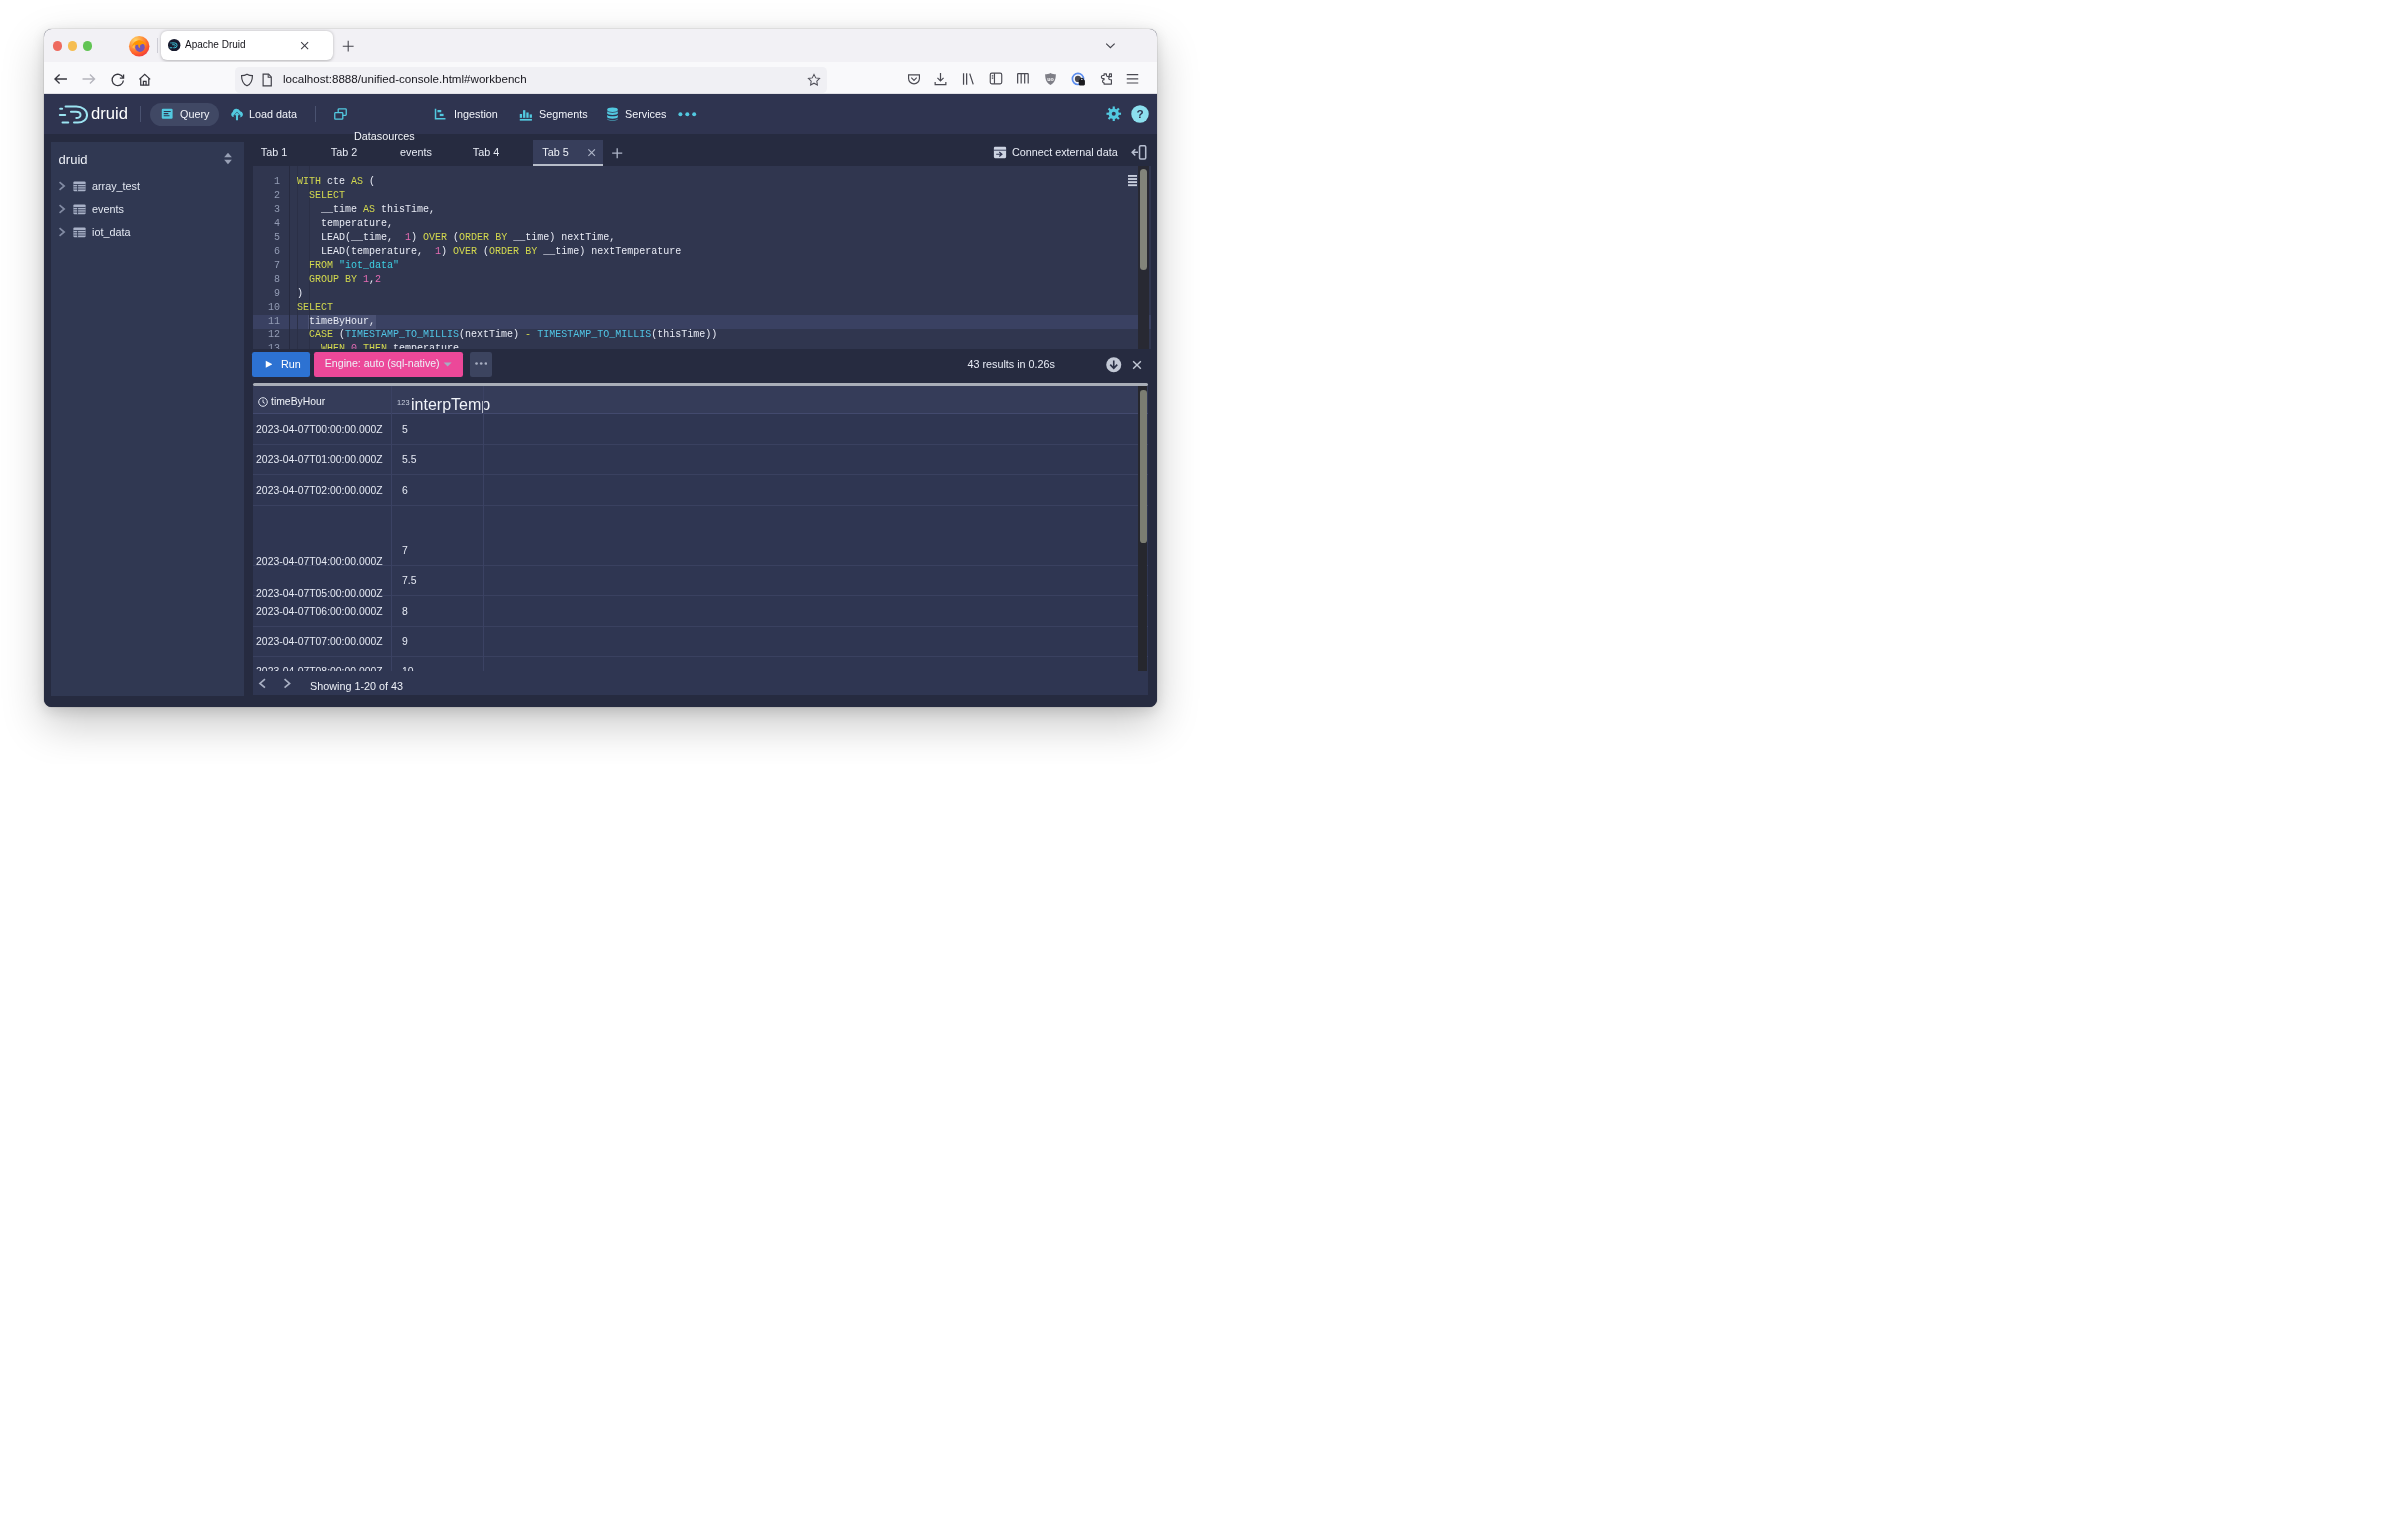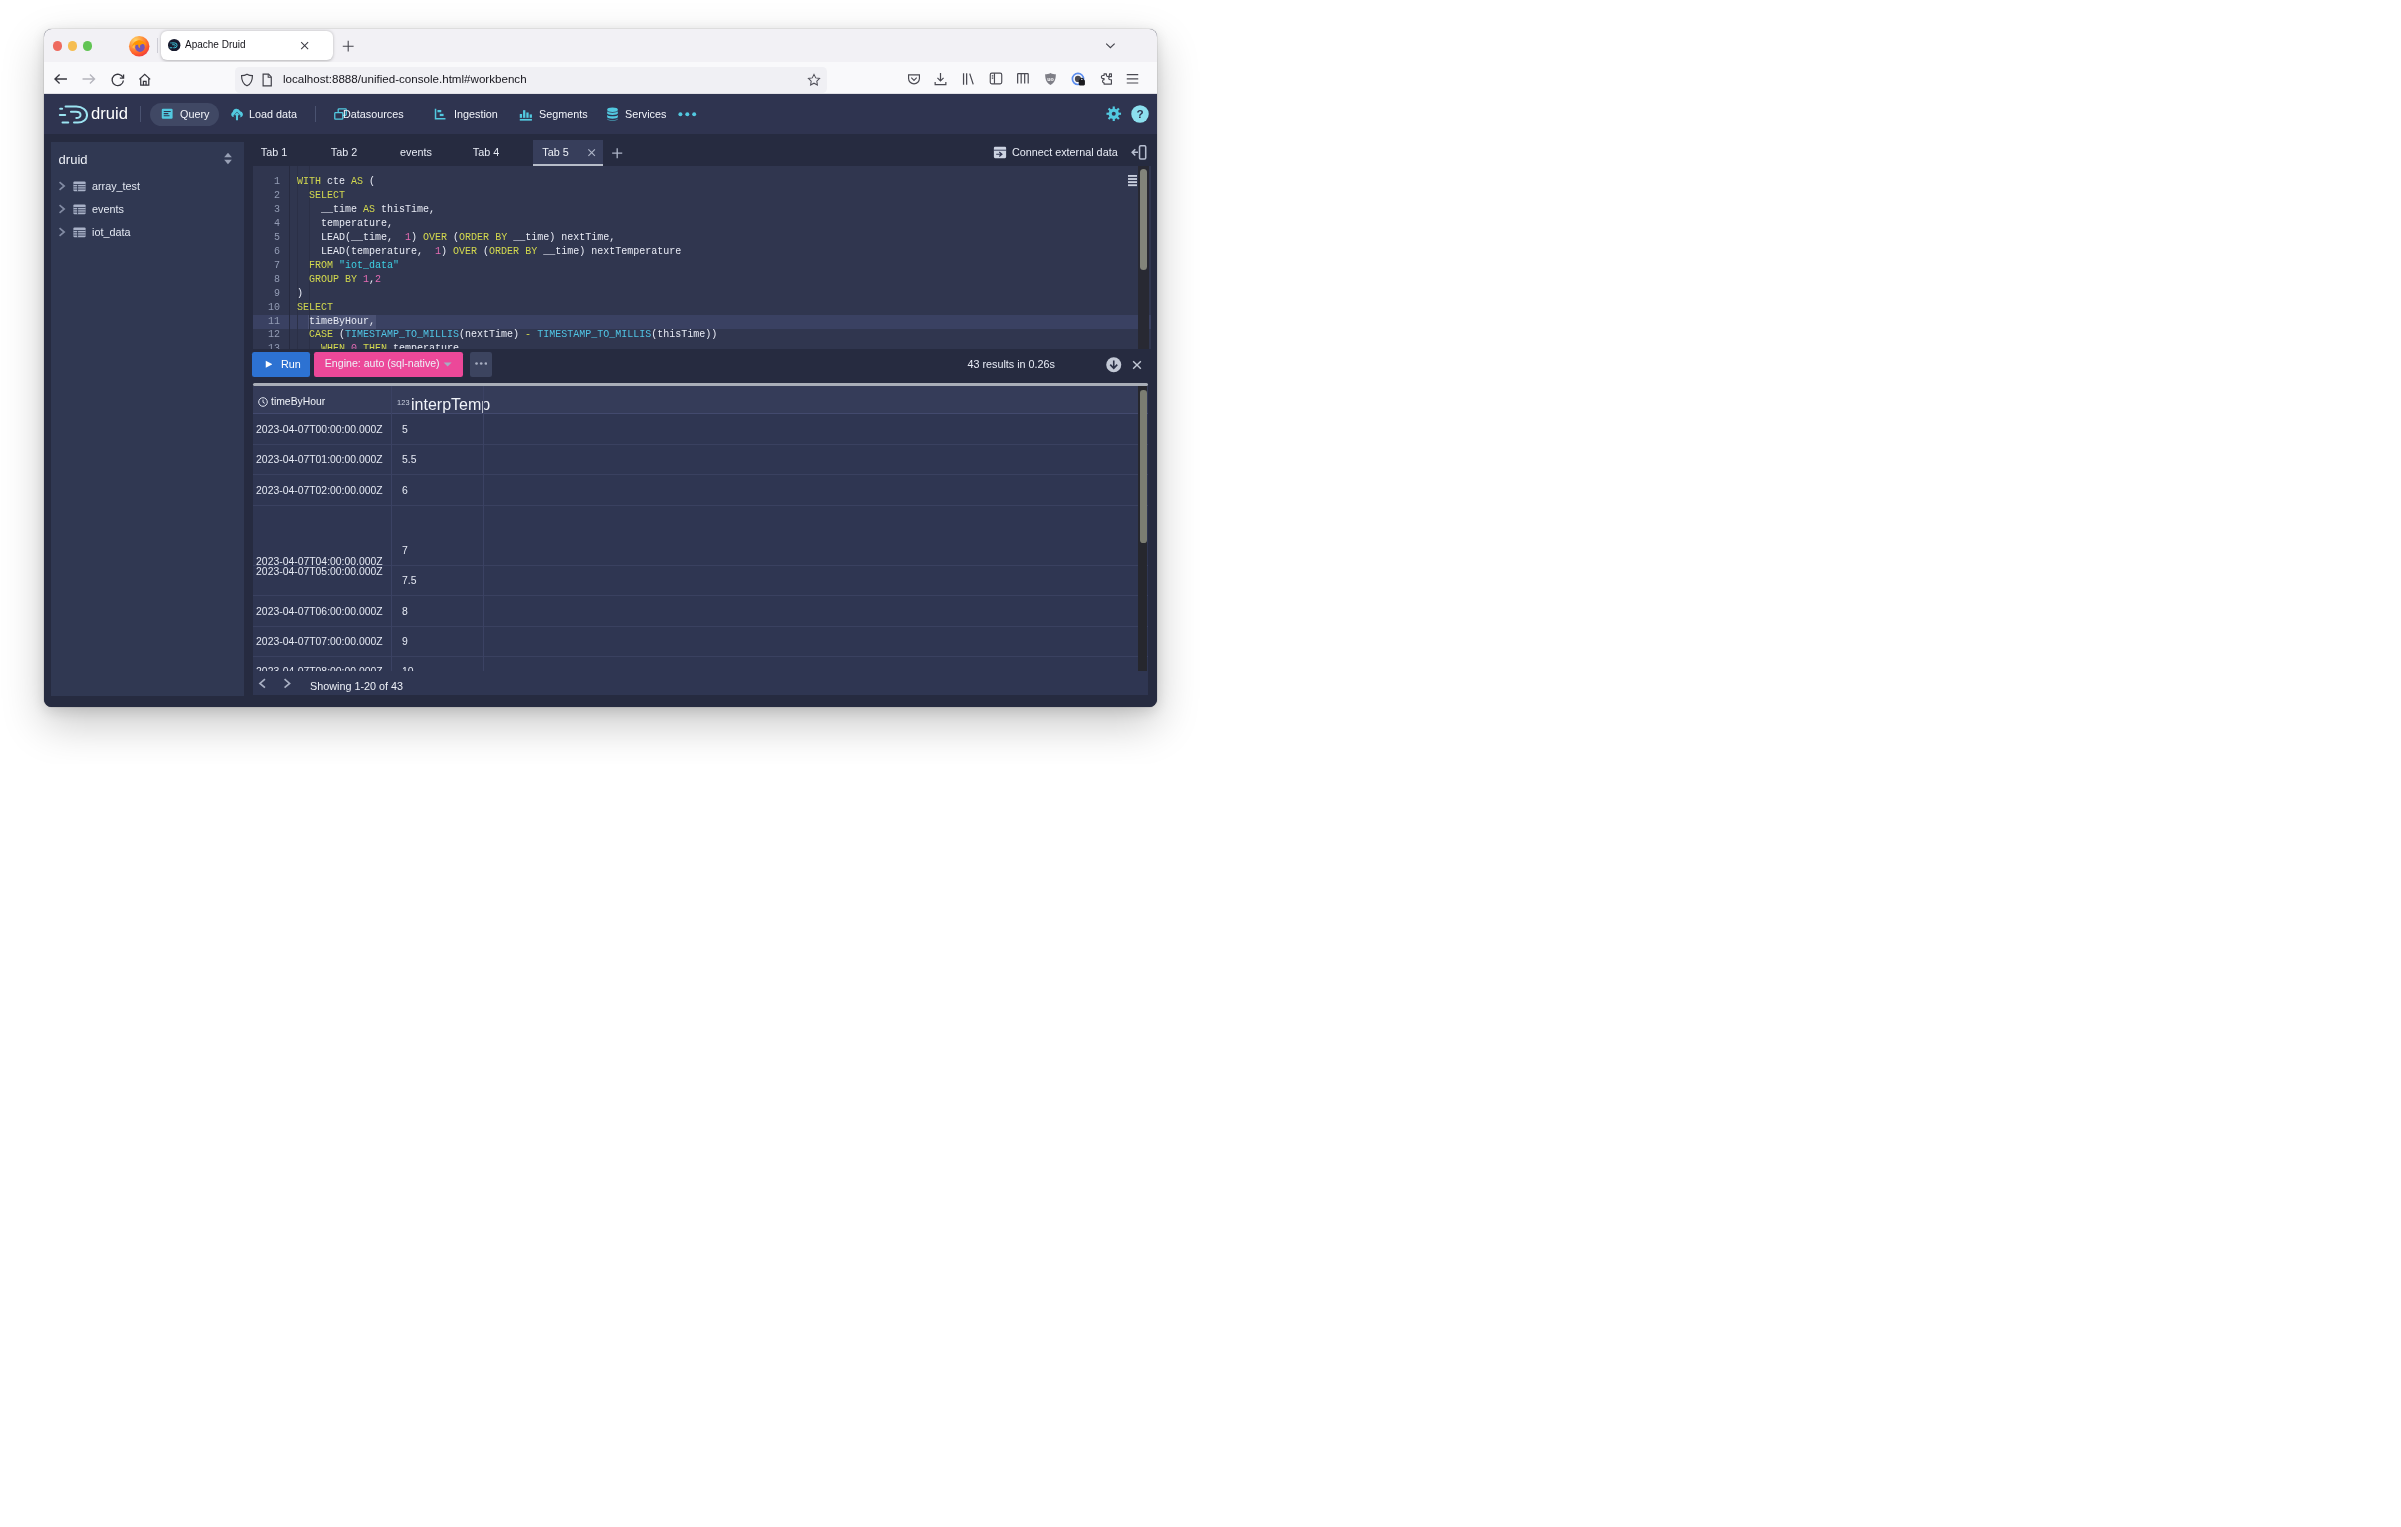--- a/index.html
+++ b/index.html
@@ -222,21 +222,21 @@
           </svg>
       </div>
       <div class="navtxt" style="left:205px;">Load data</div>
       <div class="nsep" style="left:271px;"></div>
       <div class="icn" style="left:290px;top:14px;">
         <svg width="13" height="12.4" viewBox="0 0 17 16">
             <rect x="5.5" y="1" width="10.5" height="8.5" rx="1" fill="none" stroke="#52c9e0" stroke-width="1.7"></rect>
             <rect x="1" y="6" width="10.5" height="8.5" rx="1" fill="#2f3450" stroke="#52c9e0" stroke-width="1.7"></rect>
           </svg>
       </div>
-      <div class="navtxt" style="left:299px;">Datasources</div>
+      <div class="navtxt" style="left:310px;margin-top:22px;">Datasources</div>
       <div class="icn" style="left:390px;top:14px;">
         <svg width="13" height="12.4" viewBox="0 0 17 16">
             <path d="M2 1 V14 H15" fill="none" stroke="#52c9e0" stroke-width="2"></path>
             <rect x="4.5" y="2.5" width="5" height="3" fill="#52c9e0"></rect>
             <rect x="7.5" y="7.5" width="5" height="3" fill="#52c9e0"></rect>
           </svg>
       </div>
       <div class="navtxt" style="left:410px;">Ingestion</div>
       <div class="icn" style="left:475px;top:13px;">
         <svg width="13" height="14" viewBox="0 0 17 18">
@@ -477,21 +477,21 @@
           </div>
         <div class="rrow" style="top:90px;">
             <div class="ab" style="left:3.1px;top:8.5px;">2023-04-07T02:00:00.000Z</div>
             <div class="ab" style="left:149px;top:8.5px;">6</div>
           </div>
         <div class="rrow" style="top:150px;">
             <div class="ab" style="left:3.1px;top:20px;">2023-04-07T04:00:00.000Z</div>
             <div class="ab" style="left:149px;top:8.5px;">7</div>
           </div>
         <div class="rrow" style="top:180px;">
-            <div class="ab" style="left:3.1px;top:0;">2023-04-07T05:00:00.000Z</div>
+            <div class="ab" style="left:3.1px;top:22px;">2023-04-07T05:00:00.000Z</div>
             <div class="ab" style="left:149px;top:8.5px;">7.5</div>
           </div>
         <div class="rrow" style="top:211px;">
             <div class="ab" style="left:3.1px;top:8.5px;">2023-04-07T06:00:00.000Z</div>
             <div class="ab" style="left:149px;top:8.5px;">8</div>
           </div>
         <div class="rrow" style="top:241px;">
             <div class="ab" style="left:3.1px;top:8.5px;">2023-04-07T07:00:00.000Z</div>
             <div class="ab" style="left:149px;top:8.5px;">9</div>
           </div>

